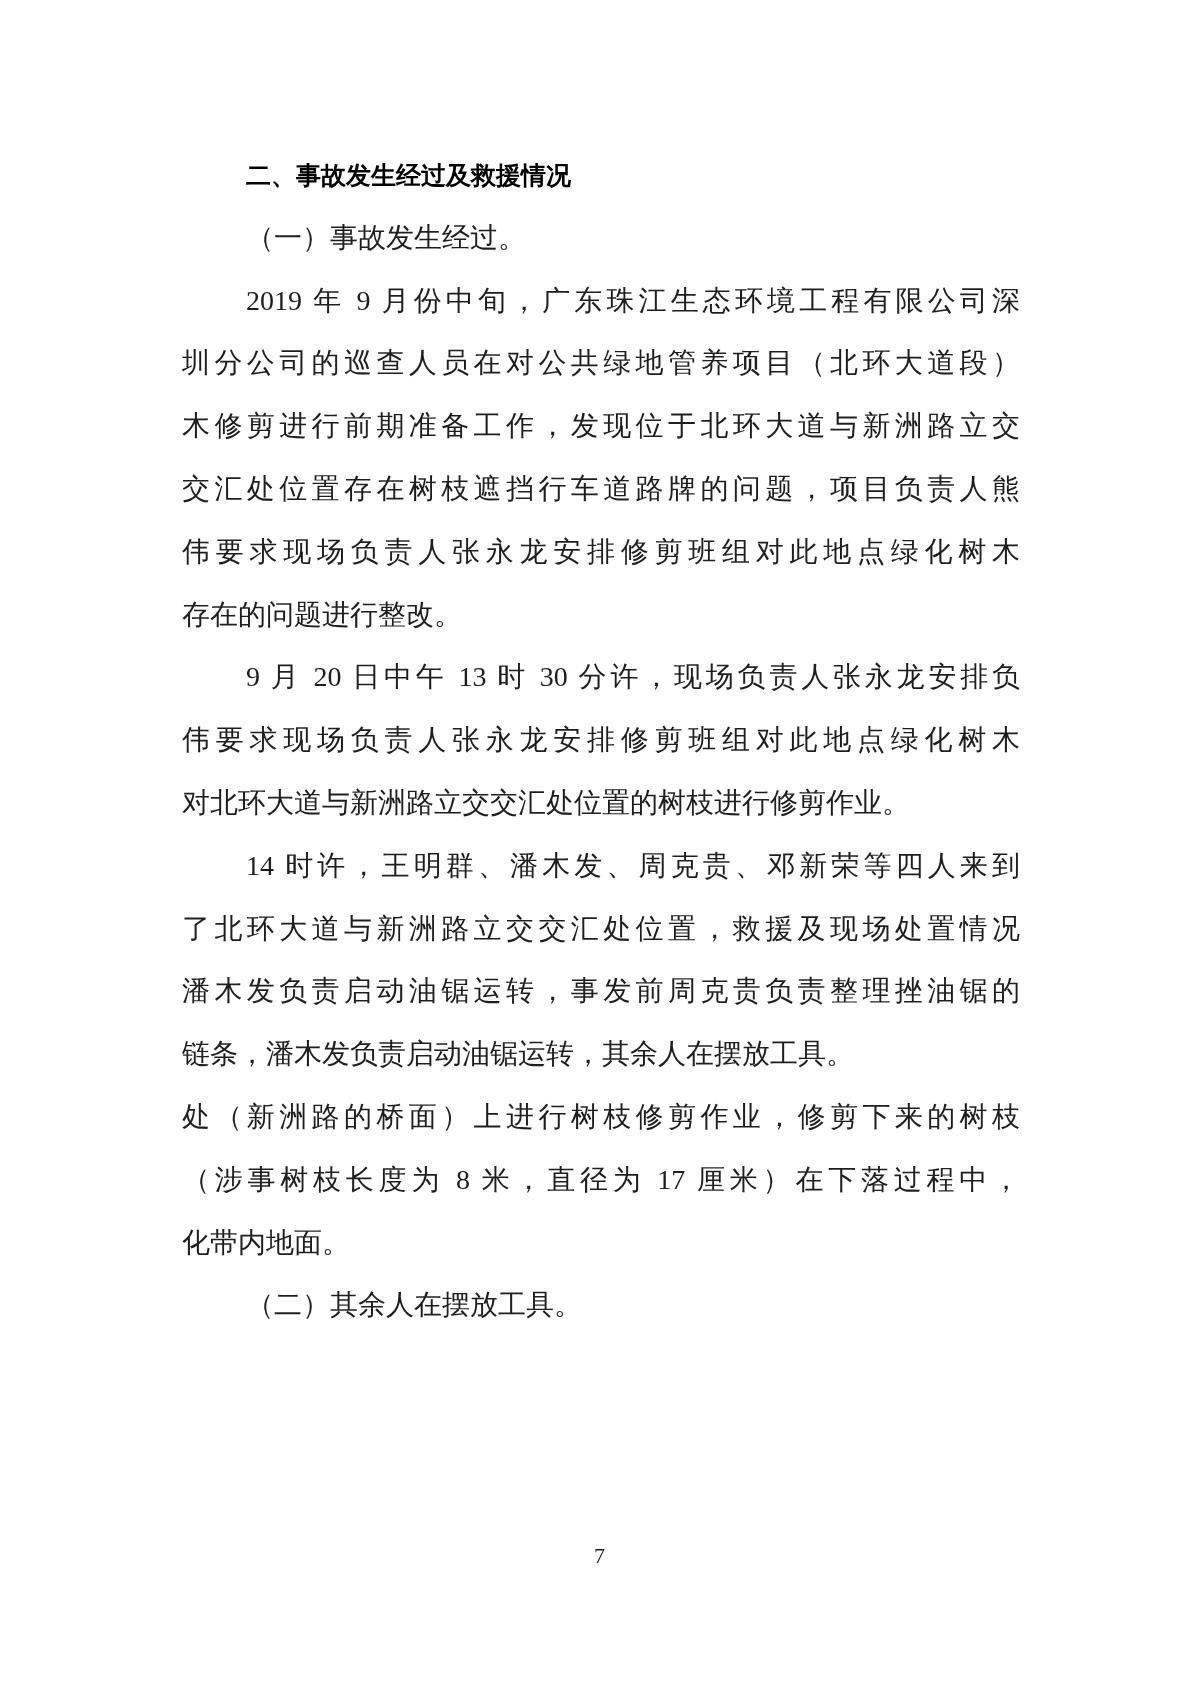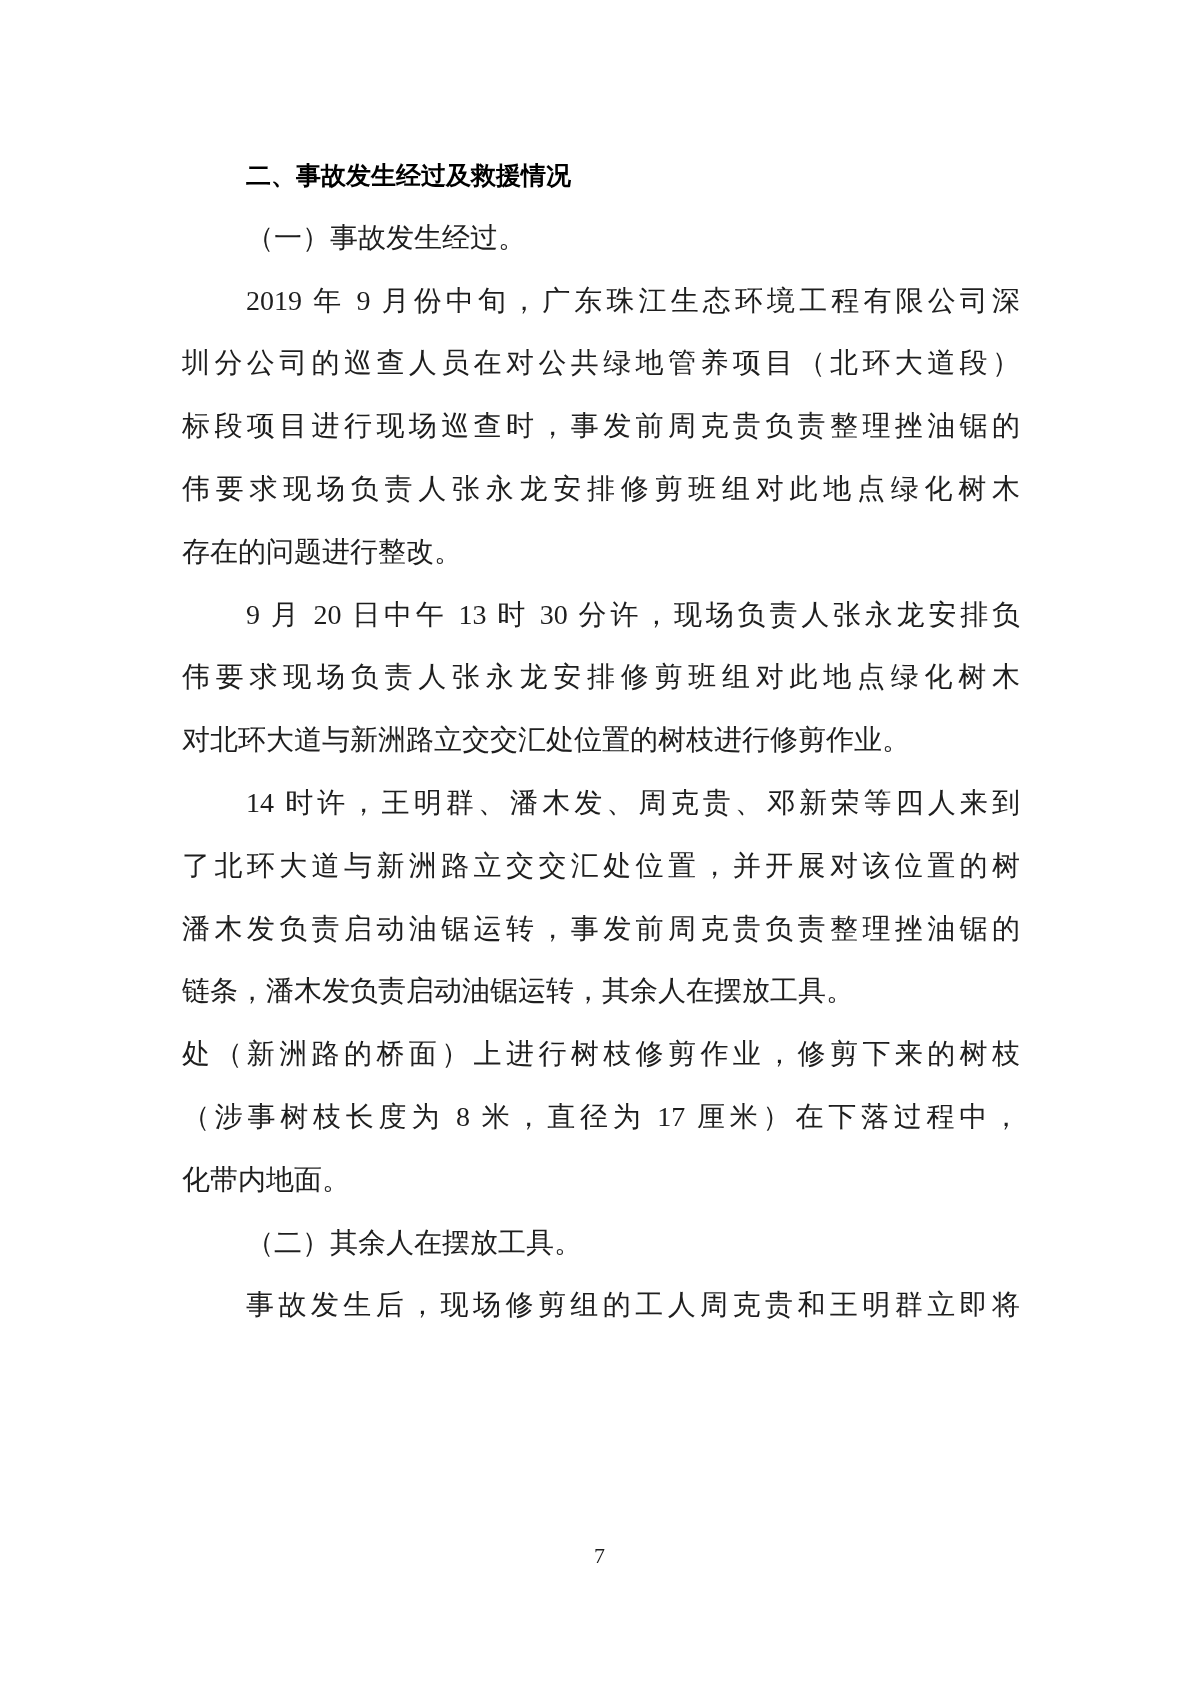--- a/index.html
+++ b/index.html
@@ -62,33 +62,33 @@
 </head>
 <body>
 
 <div class="page">
   <div class="content">
     <div class="line heading">二、事故发生经过及救援情况</div>
     <div id="lines">
         <div class="line indent">（一）事故发生经过。</div>
         <div class="line justify indent">2019 年 9 月份中旬，广东珠江生态环境工程有限公司深</div>
         <div class="line justify">圳分公司的巡查人员在对公共绿地管养项目（北环大道段）</div>
-        <div class="line justify">标段项目进行现场巡查时，事发前周克贵负责整理挫油锯的</div>
+        <div class="line justify">木修剪进行前期准备工作，发现位于北环大道与新洲路立交</div>
+        <div class="line justify">交汇处位置存在树枝遮挡行车道路牌的问题，项目负责人熊</div>
         <div class="line justify">伟要求现场负责人张永龙安排修剪班组对此地点绿化树木</div>
         <div class="line">存在的问题进行整改。</div>
         <div class="line justify indent">9 月 20 日中午 13 时 30 分许，现场负责人张永龙安排负</div>
         <div class="line justify">伟要求现场负责人张永龙安排修剪班组对此地点绿化树木</div>
         <div class="line">对北环大道与新洲路立交交汇处位置的树枝进行修剪作业。</div>
         <div class="line justify indent">14 时许，王明群、潘木发、周克贵、邓新荣等四人来到</div>
-        <div class="line justify">了北环大道与新洲路立交交汇处位置，并开展对该位置的树</div>
+        <div class="line justify">了北环大道与新洲路立交交汇处位置，救援及现场处置情况</div>
         <div class="line justify">潘木发负责启动油锯运转，事发前周克贵负责整理挫油锯的</div>
         <div class="line">链条，潘木发负责启动油锯运转，其余人在摆放工具。</div>
         <div class="line justify">处（新洲路的桥面）上进行树枝修剪作业，修剪下来的树枝</div>
         <div class="line justify">（涉事树枝长度为 8 米，直径为 17 厘米）在下落过程中，</div>
         <div class="line">化带内地面。</div>
         <div class="line indent">（二）其余人在摆放工具。</div>
-        <div class="line justify indent">事故发生后，现场修剪组的工人周克贵和王明群立即将</div>
       </div>
   </div>
   <div class="footer">
     <span class="pagenum">7</span>
   </div>
 </div>
 
 </body></html>

